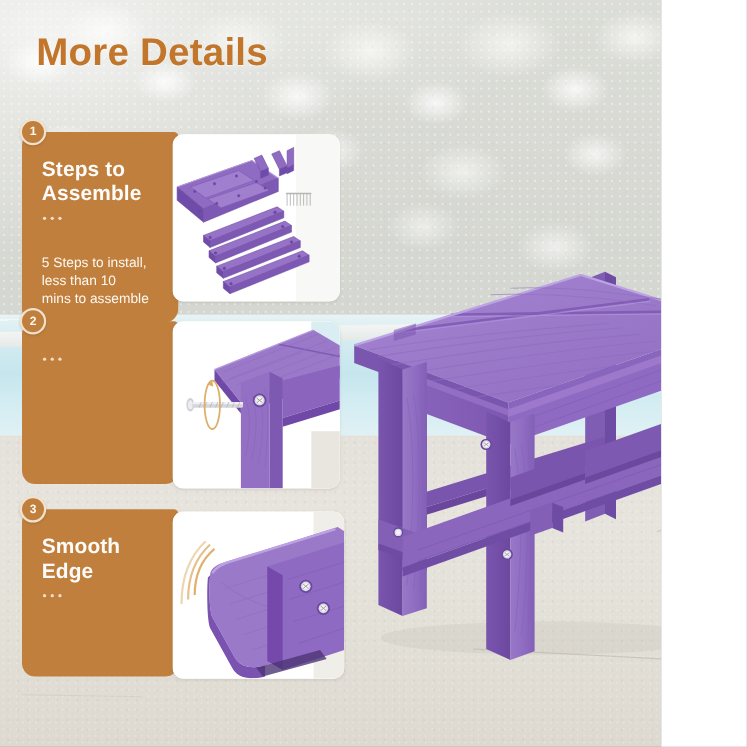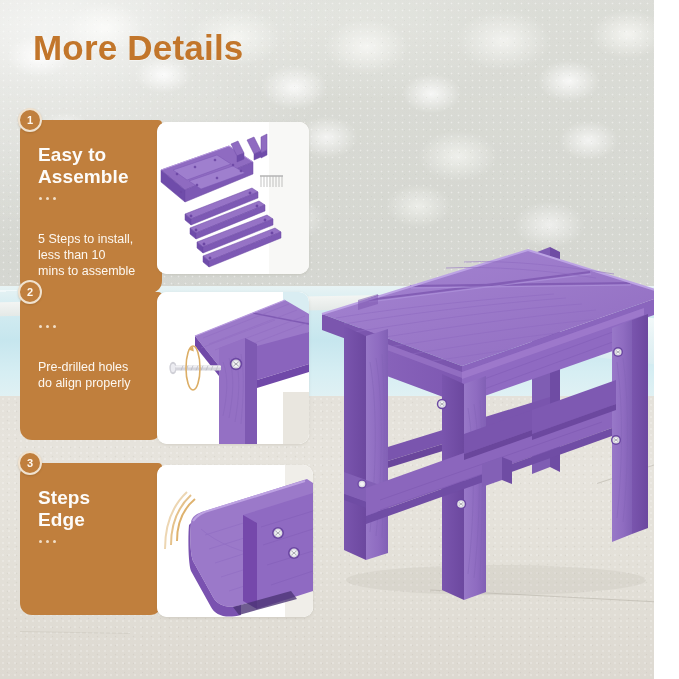--- a/index.html
+++ b/index.html
@@ -6,21 +6,21 @@
   * { box-sizing: border-box; margin: 0; padding: 0; }
   html, body {
     width: 679px; height: 679px;
     overflow: hidden;
     font-family: "Liberation Sans", sans-serif;
   }
 
   
   #stage {
     position: relative;
-    width: 654px; height: 679px;
+    width: 601px; height: 679px;
     background: #0f172a;
     overflow: hidden;
   }
 
   
   .bg-layer { position: absolute; inset: 0; }
 
   .bg-sky {
     position: absolute; left: 0; top: 0; right: 0; height: 300px;
     background:
@@ -218,21 +218,21 @@
     <div class="deck-seam s2"></div>
     <div class="deck-seam s3"></div>
     <div class="bg-wash"></div>
   </div>
 
   <div class="page-title">More Details</div>
 
   <div class="feature-row r1">
     <div class="feature-card">
       <div class="feature-badge">1</div>
-      <div class="feature-heading">Easy to
+      <div class="feature-heading">Steps to
 Assemble</div>
       <div class="feature-dots">
           <i></i>
           <i></i>
           <i></i>
         </div>
       <div class="feature-body">5 Steps to install,
 less than 10
 mins to assemble</div>
     </div>
@@ -322,22 +322,20 @@
   </div>
 
   <div class="feature-row r2">
     <div class="feature-card">
       <div class="feature-badge">2</div>
       <div class="feature-dots">
           <i></i>
           <i></i>
           <i></i>
         </div>
-      <div class="feature-body">Pre-drilled holes
-do align properly</div>
     </div>
     <div class="feature-panel">
       <svg class="panel-svg" viewBox="0 0 152 152">
         <rect width="152" height="152" fill="#ffffff"></rect>
 
         <rect x="126" y="0" width="26" height="30" fill="#d9edf2"></rect>
         <rect x="126" y="30" width="26" height="18" fill="#eef3f2"></rect>
         <rect x="126" y="100" width="26" height="52" fill="#e9e6df"></rect>
 
         <g>
@@ -399,21 +397,21 @@
           <ellipse cx="36" cy="76" rx="7" ry="22"></ellipse>
           <path d="M36,54 l-4.6,3.4 l5.4,2.2 z" fill="#dcae66" stroke="none"></path>
         </g>
       </svg>
     </div>
   </div>
 
   <div class="feature-row r3">
     <div class="feature-card">
       <div class="feature-badge">3</div>
-      <div class="feature-heading">Steps
+      <div class="feature-heading">Smooth
 Edge</div>
       <div class="feature-dots">
           <i></i>
           <i></i>
           <i></i>
         </div>
     </div>
     <div class="feature-panel">
       <svg class="panel-svg" viewBox="0 0 156 152">
         <rect width="156" height="152" fill="#ffffff"></rect>

